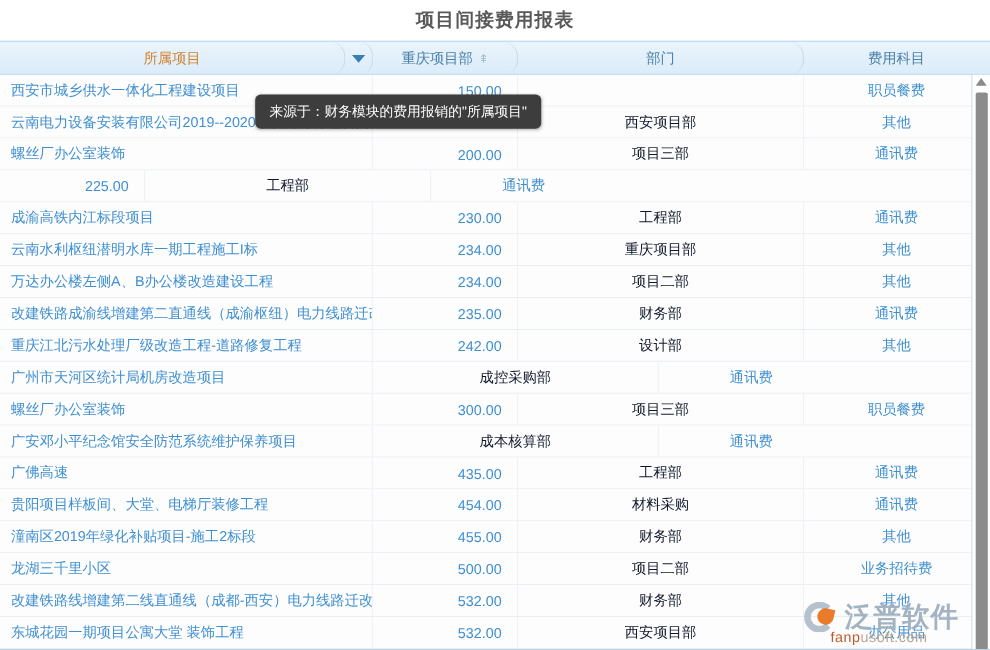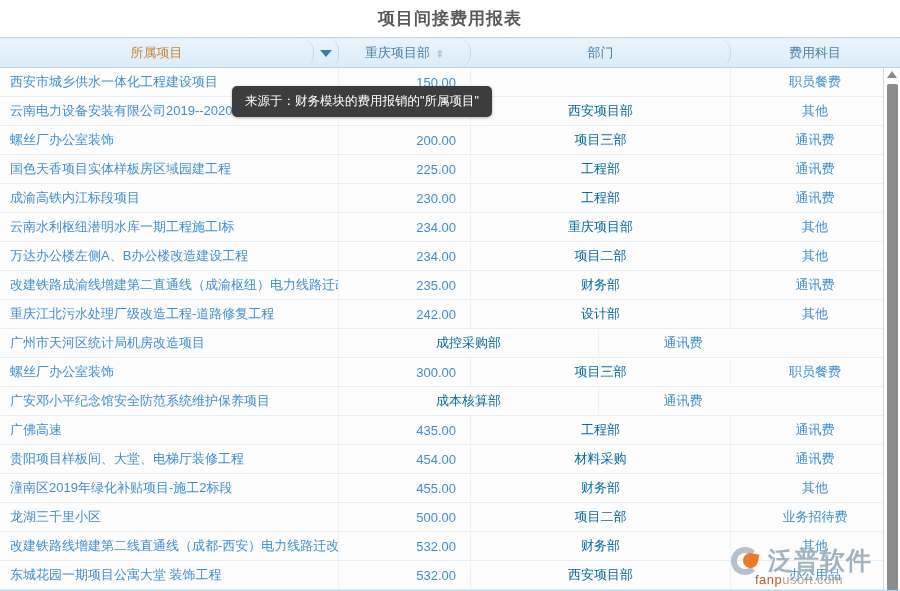--- a/index.html
+++ b/index.html
@@ -117,21 +117,21 @@
   }
   .cell.col-amount {
     width: 132px;
     justify-content: flex-end;
     padding-right: 14px;
     color: #3f8fd0;
   }
   .cell.col-dept {
     width: 260px;
     justify-content: center;
-    color: #0369a1;
+    color: #0f172a;
     font-family: Liberation Mono, monospace;
   }
   .cell.col-subject {
     width: 168px;
     justify-content: center;
     color: #3f8fd0;
     border-right: none;
   }
 
   
@@ -272,21 +272,20 @@
         <div class="cell col-dept">西安项目部</div>
         <div class="cell col-subject">其他</div>
       </div>
       <div class="grid-row">
         <div class="cell col-project">螺丝厂办公室装饰</div>
         <div class="cell col-amount">200.00</div>
         <div class="cell col-dept">项目三部</div>
         <div class="cell col-subject">通讯费</div>
       </div>
       <div class="grid-row">
-        <div class="cell col-project">国色天香项目实体样板房区域园建工程</div>
         <div class="cell col-amount">225.00</div>
         <div class="cell col-dept">工程部</div>
         <div class="cell col-subject">通讯费</div>
       </div>
       <div class="grid-row">
         <div class="cell col-project">成渝高铁内江标段项目</div>
         <div class="cell col-amount">230.00</div>
         <div class="cell col-dept">工程部</div>
         <div class="cell col-subject">通讯费</div>
       </div>

